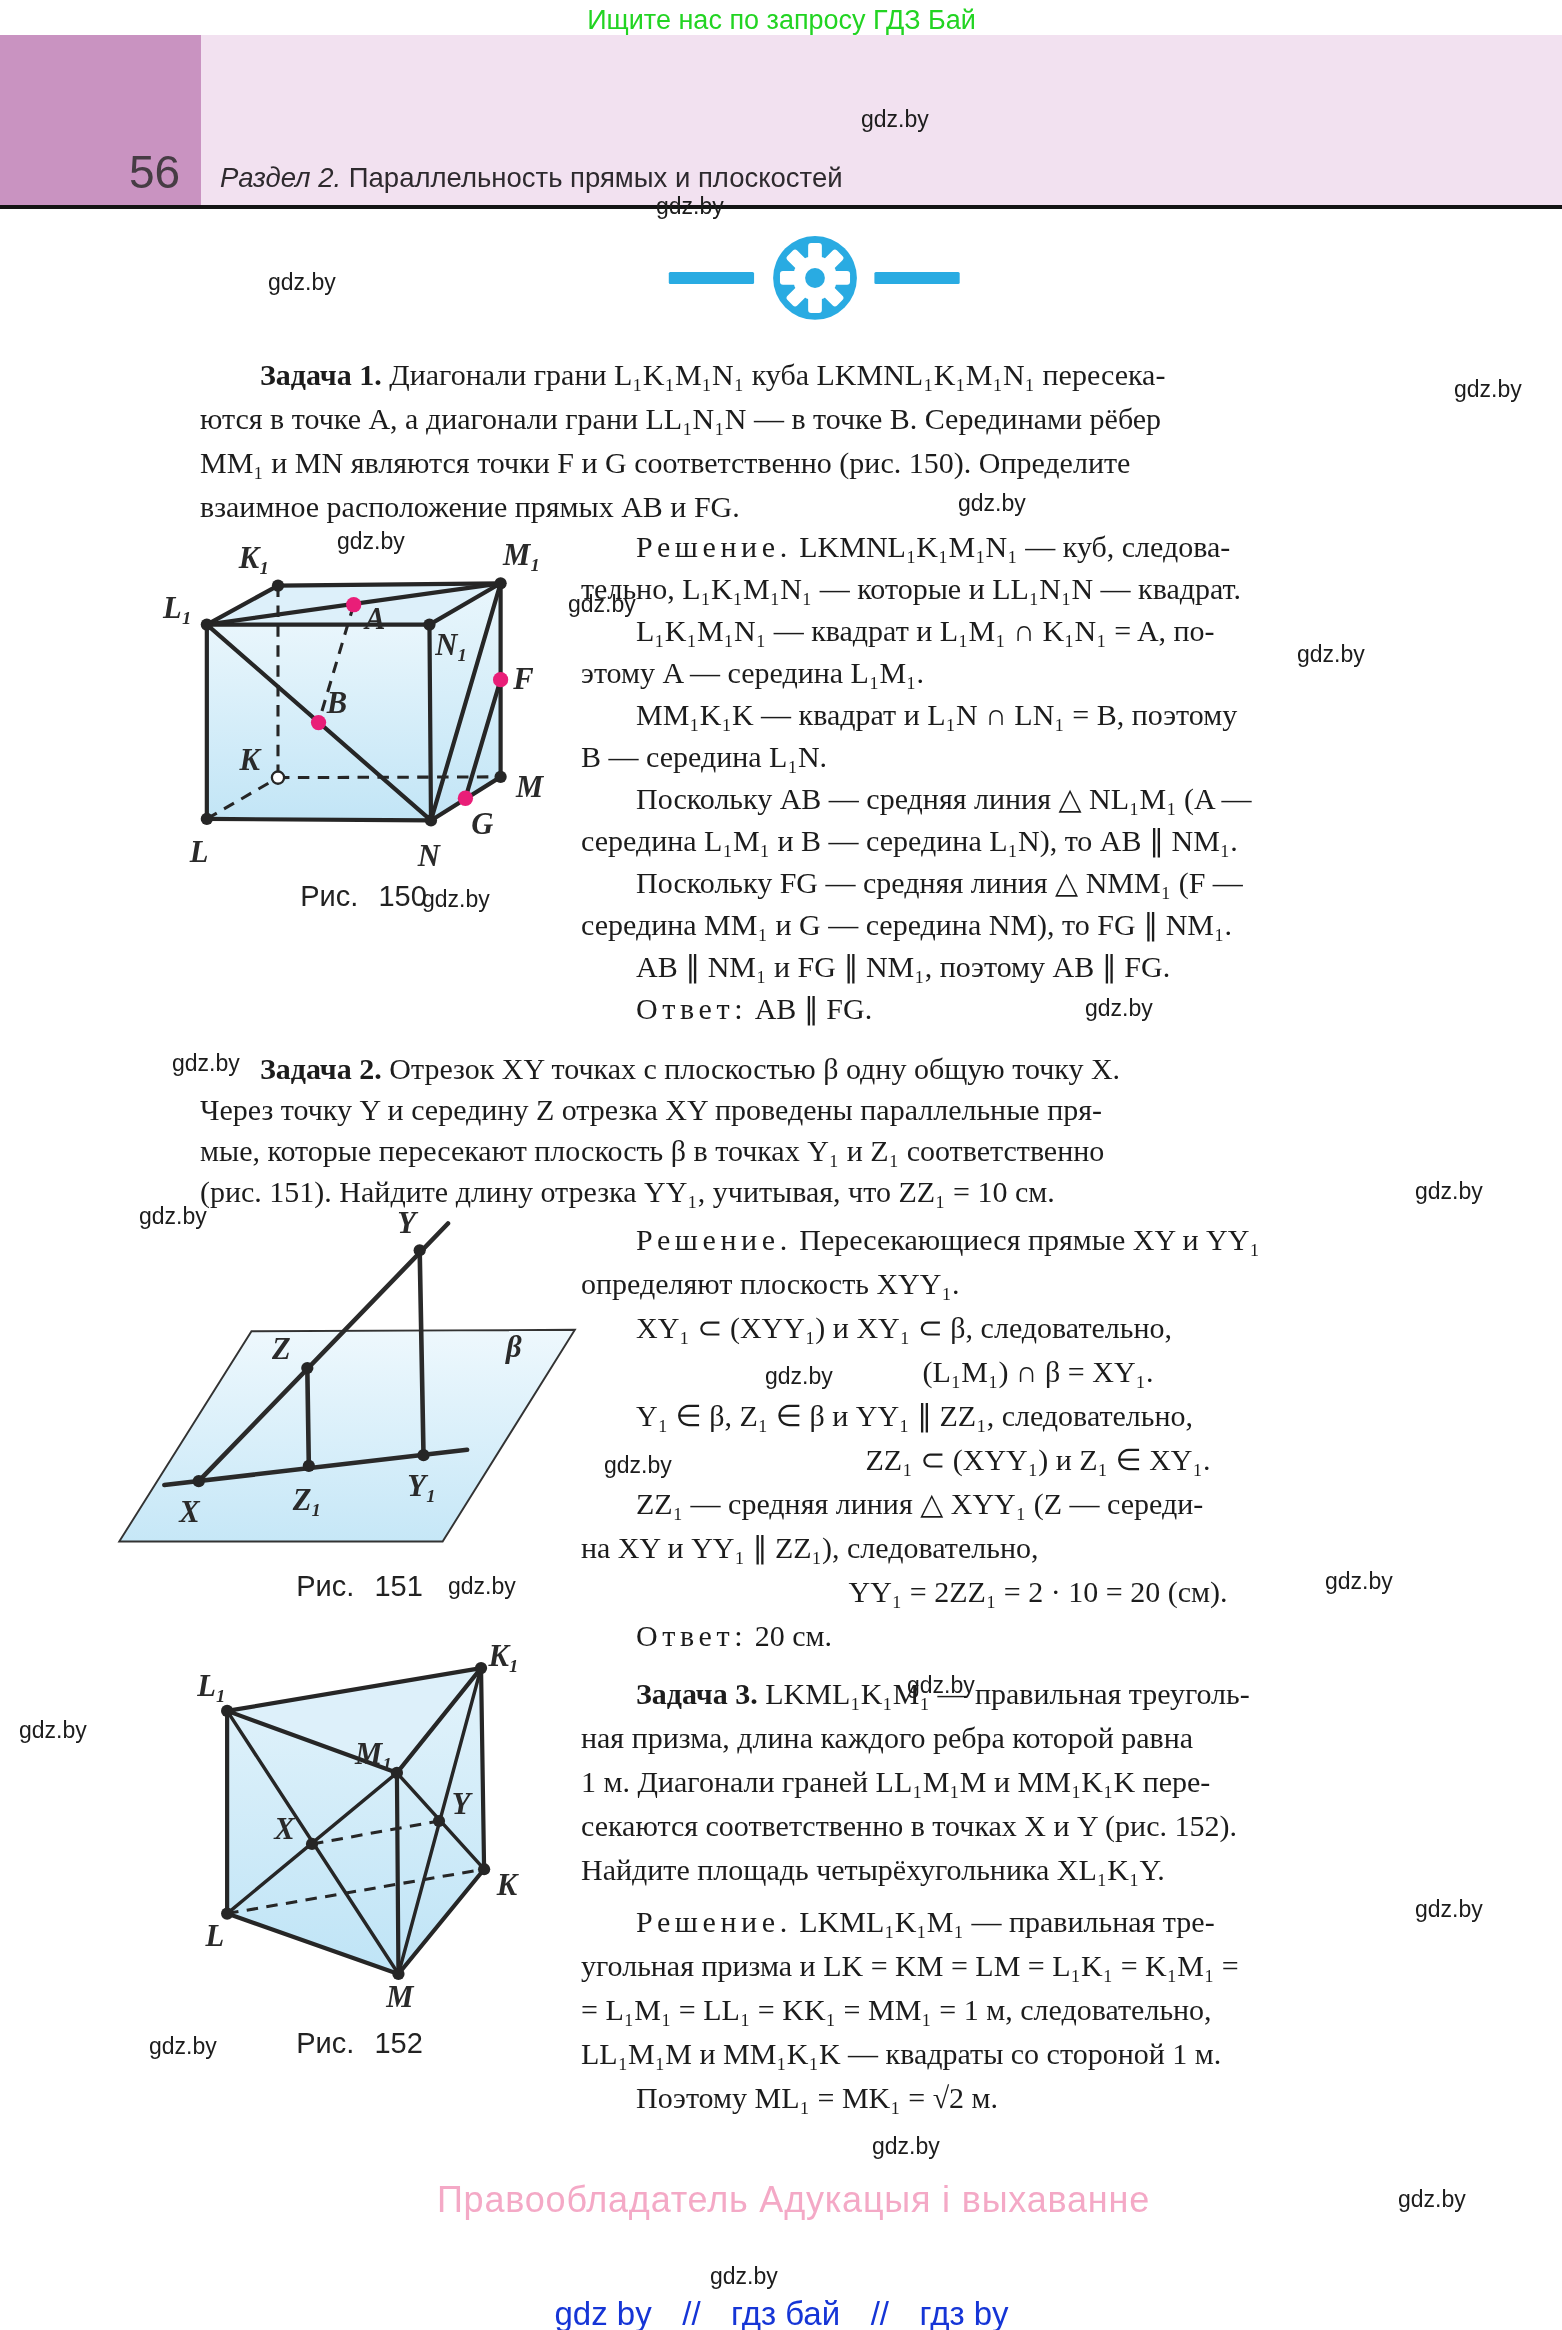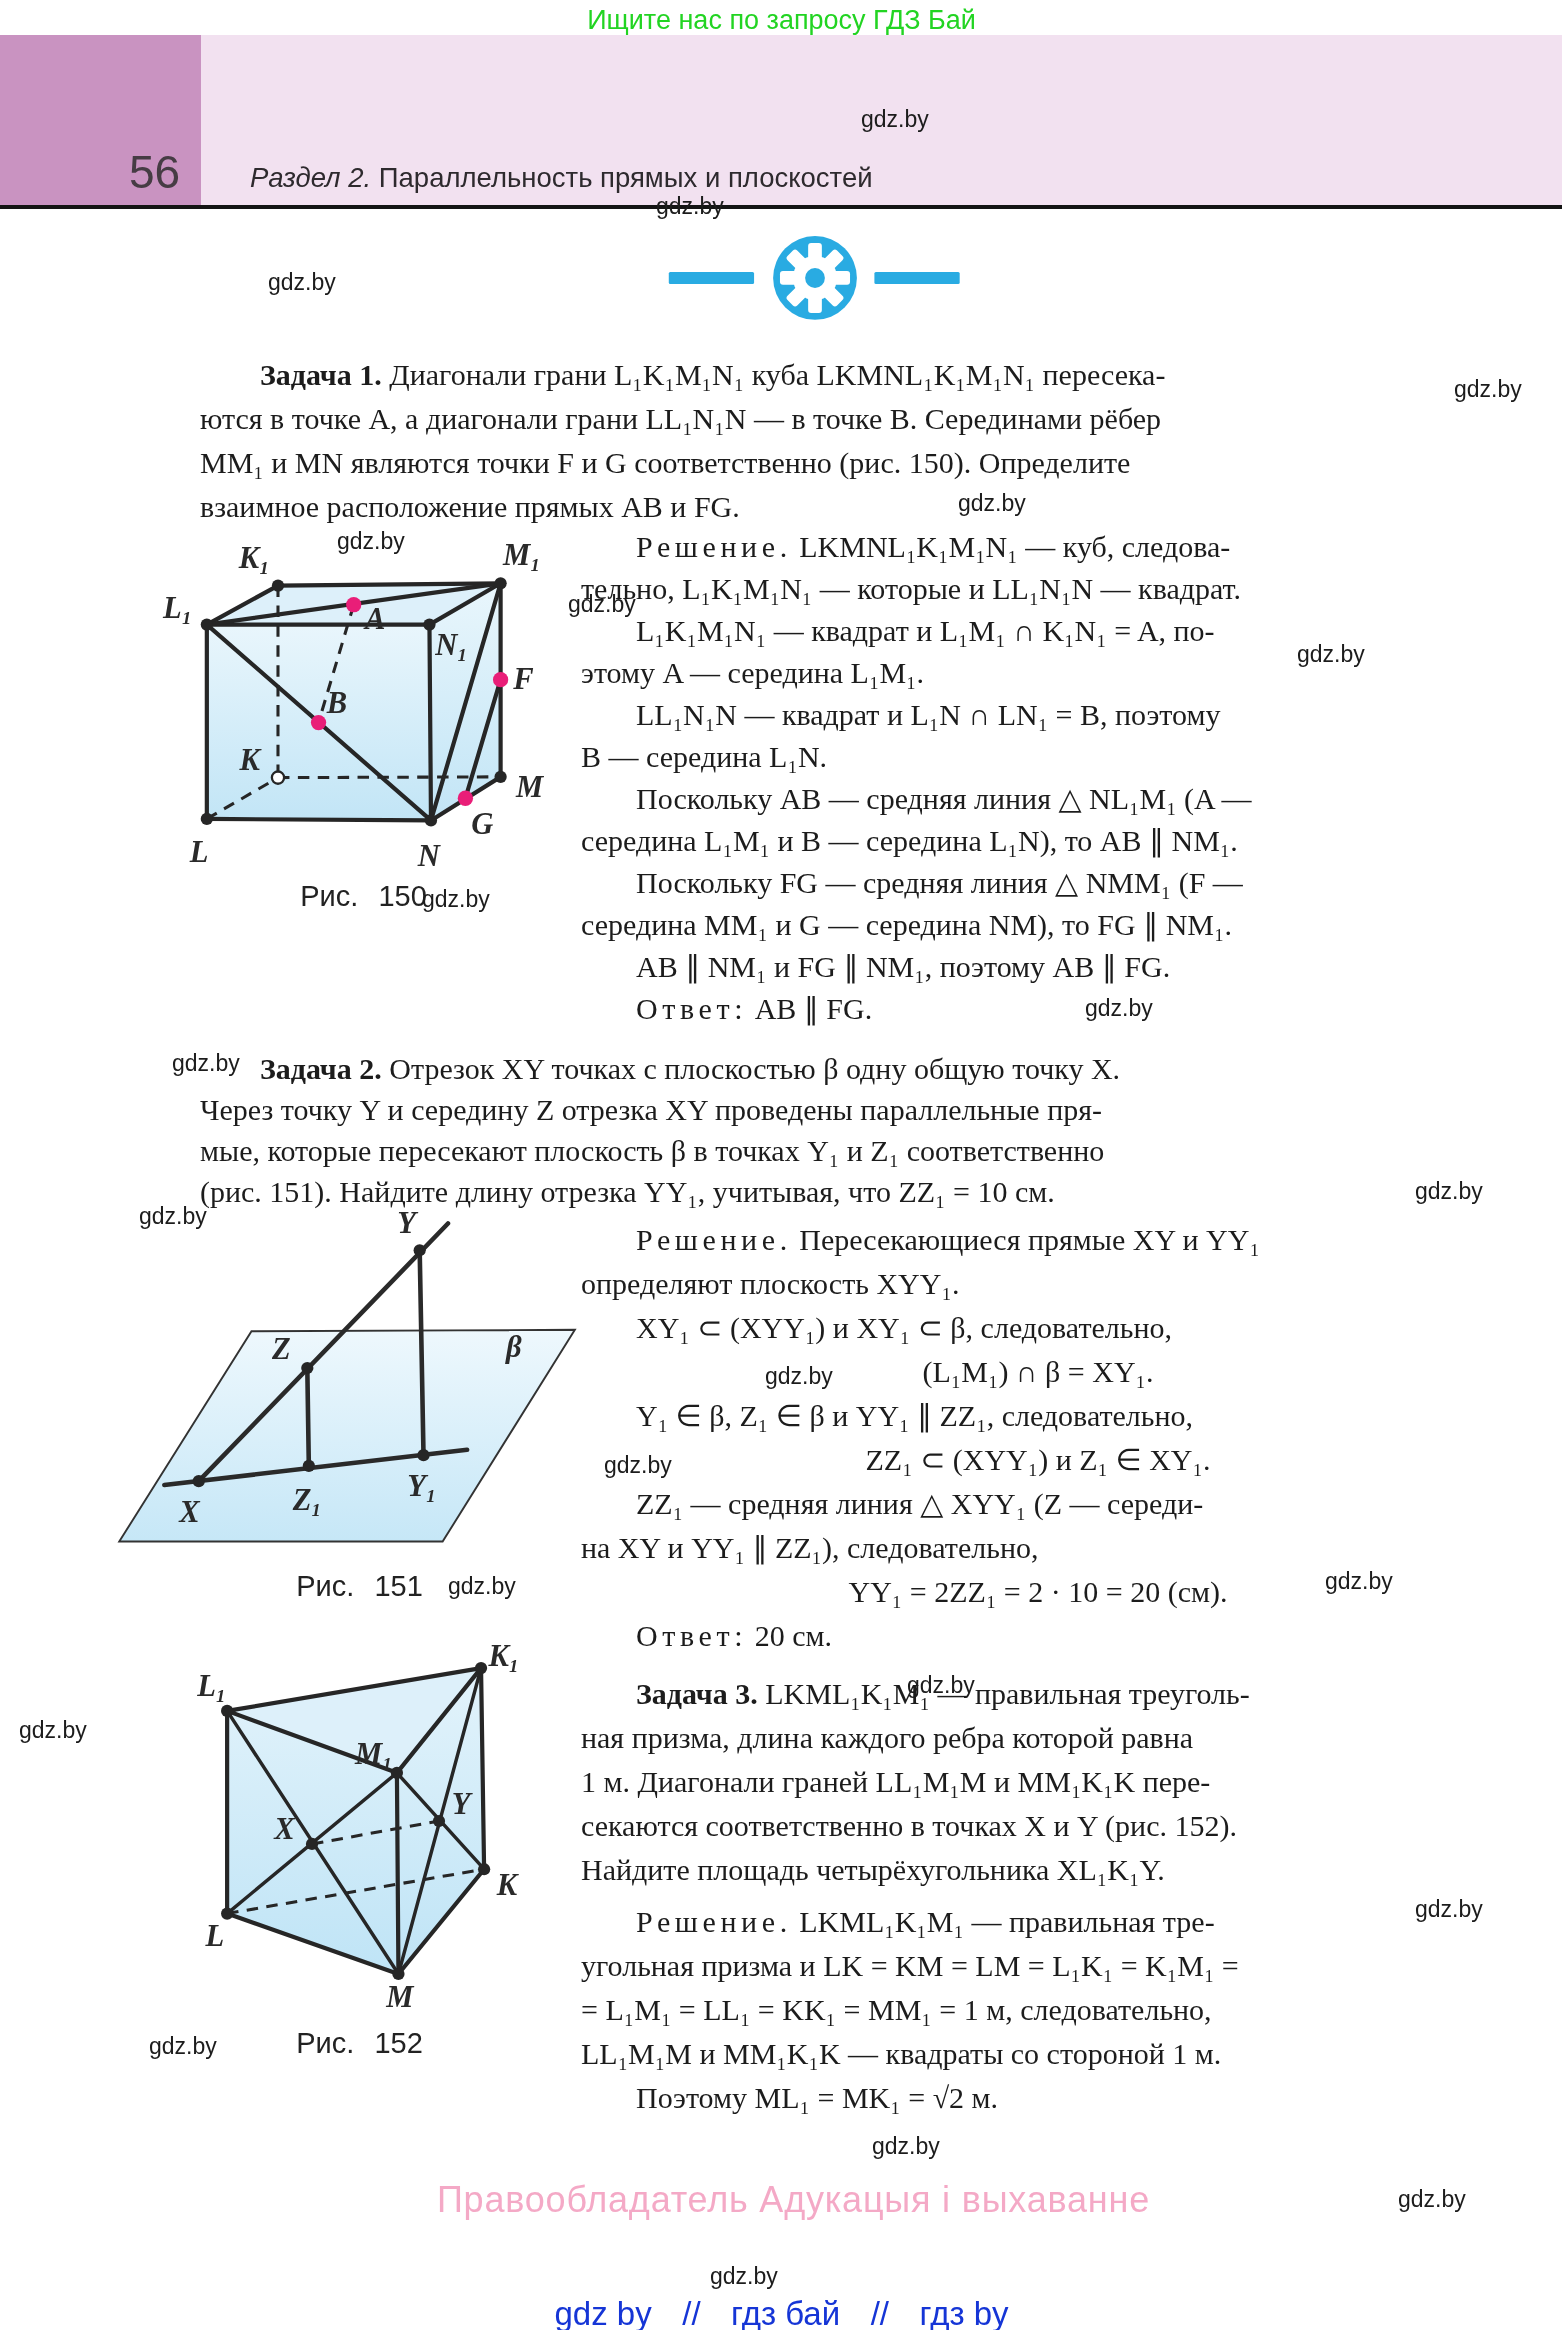--- a/index.html
+++ b/index.html
@@ -7,21 +7,21 @@
         font-family:"Liberation Serif", serif;color:#1c1c1c;}
   
   .banner{position:absolute;top:4.6px;left:0;width:100%;text-align:center;
           font-family:"Liberation Sans", sans-serif;font-size:27px;font-weight:500;color:#22d422;}
   
   .band{position:absolute;top:35px;left:0;width:1563px;height:170px;background:#f2e1f0;}
   .pagebox{position:absolute;top:35px;left:0;width:201px;height:170px;background:#c993c1;}
   .pagenum{position:absolute;top:145px;left:129px;font-family:"Liberation Sans", sans-serif;
            font-size:46px;color:#463c44;}
   .sectitle{position:absolute;top:162px;left:220px;font-family:"Liberation Sans", sans-serif;
-            font-size:27.5px;color:#2e2a2e;white-space:nowrap;margin-left:30px;}
+            font-size:27.5px;color:#2e2a2e;white-space:nowrap;}
   .sectitle .it{font-style:italic;}
   .rule{position:absolute;top:205px;left:0;width:1563px;height:3.8px;background:#141414;}
   
   .wm{position:absolute;font-family:"Liberation Sans", sans-serif;font-size:23px;color:#1c1c1c;white-space:nowrap;}
   
   .tblock{position:absolute;font-size:30px;line-height:44px;}
   .tblock .line{white-space:nowrap;}
   .ind{padding-left:60px;font-family:Liberation Serif, serif;}
   .ind2{padding-left:55px;}
   .center{text-align:center;}
@@ -144,21 +144,21 @@
       <text class="flabel" x="346" y="442">N</text>
     </g>
   </svg>
   <div class="figcap" style="top:880px;left:264px;">Рис. 150</div>
 
   <div class="tblock" style="top:526px;left:581px;width:914px;line-height:42px;">
     <div class="line ind2"><span class="sp">Решение.</span> <span>LKMNL₁K₁M₁N₁ — куб, следова-</span></div>
     <div class="line">тельно, L₁K₁M₁N₁ — которые и LL₁N₁N — квадрат.</div>
     <div class="line ind2">L₁K₁M₁N₁ — квадрат и L₁M₁ ∩ K₁N₁ = A, по-</div>
     <div class="line">этому A — середина L₁M₁.</div>
-    <div class="line ind2">LL₁N₁N — квадрат и L₁N ∩ LN₁ = B, поэтому</div>
+    <div class="line ind2">MM₁K₁K — квадрат и L₁N ∩ LN₁ = B, поэтому</div>
     <div class="line">B — середина L₁N.</div>
     <div class="line ind2">Поскольку AB — средняя линия △ NL₁M₁ (A —</div>
     <div class="line">середина L₁M₁ и B — середина L₁N), то AB ∥ NM₁.</div>
     <div class="line ind2">Поскольку FG — средняя линия △ NMM₁ (F —</div>
     <div class="line">середина MM₁ и G — середина NM), то FG ∥ NM₁.</div>
     <div class="line ind2">AB ∥ NM₁ и FG ∥ NM₁, поэтому AB ∥ FG.</div>
     <div class="line ind2"><span class="sp">Ответ:</span> <span>AB ∥ FG.</span></div>
   </div>
 
   <div class="tblock" style="top:1048px;left:200px;width:1301px;line-height:41px;">

